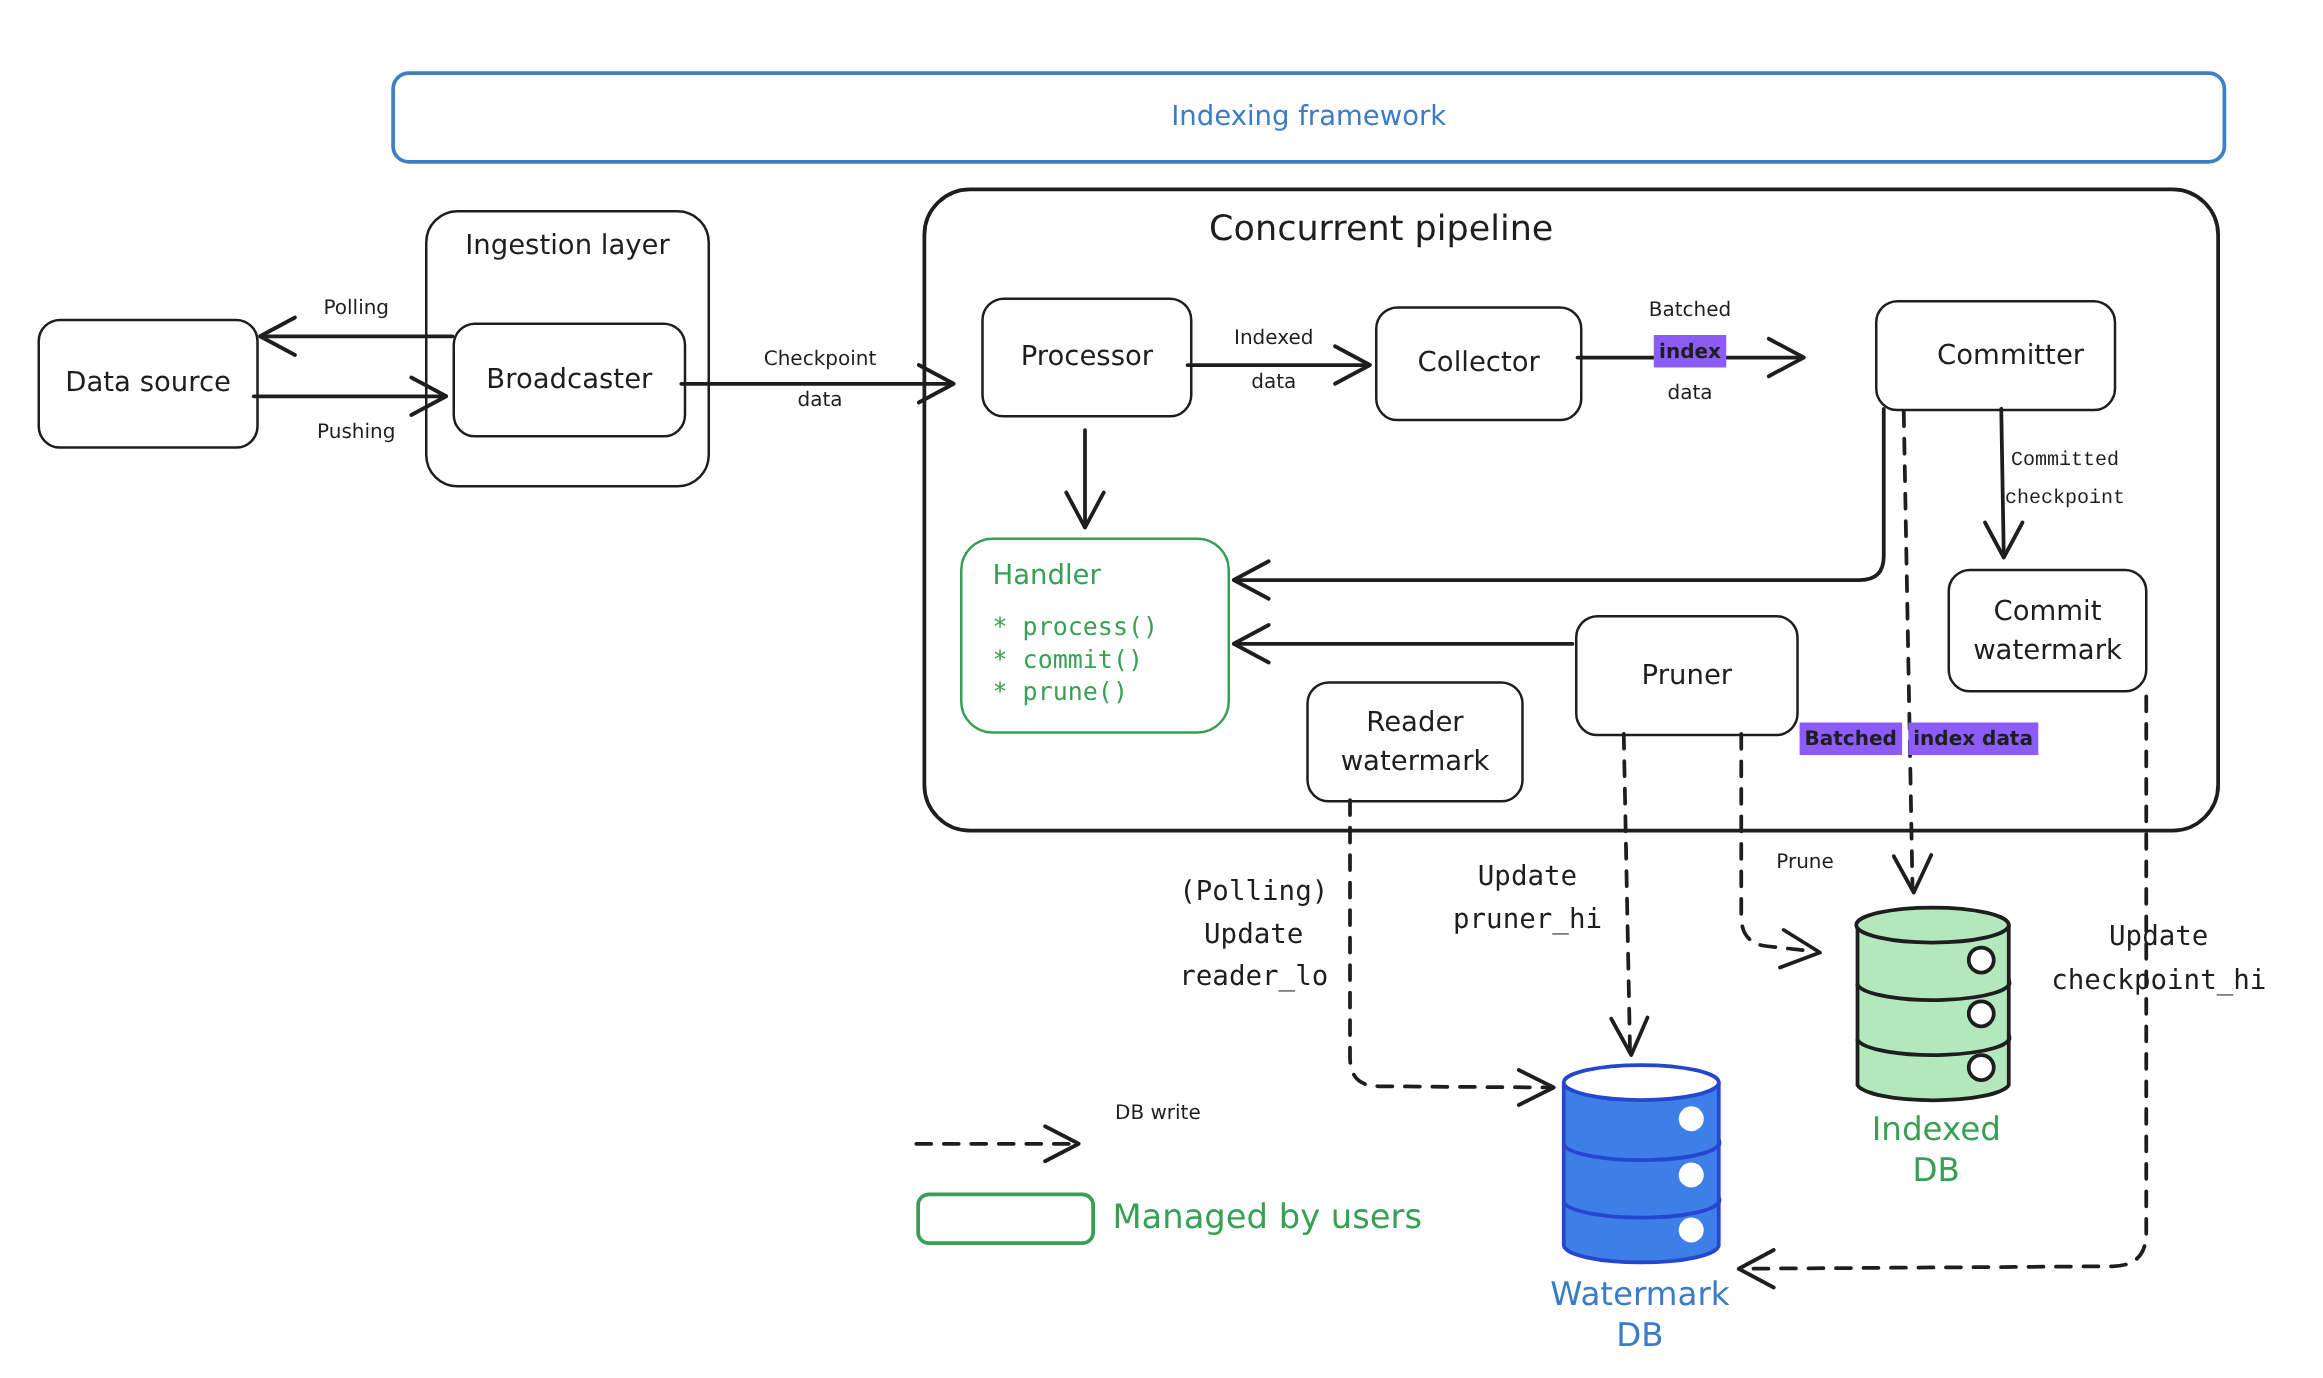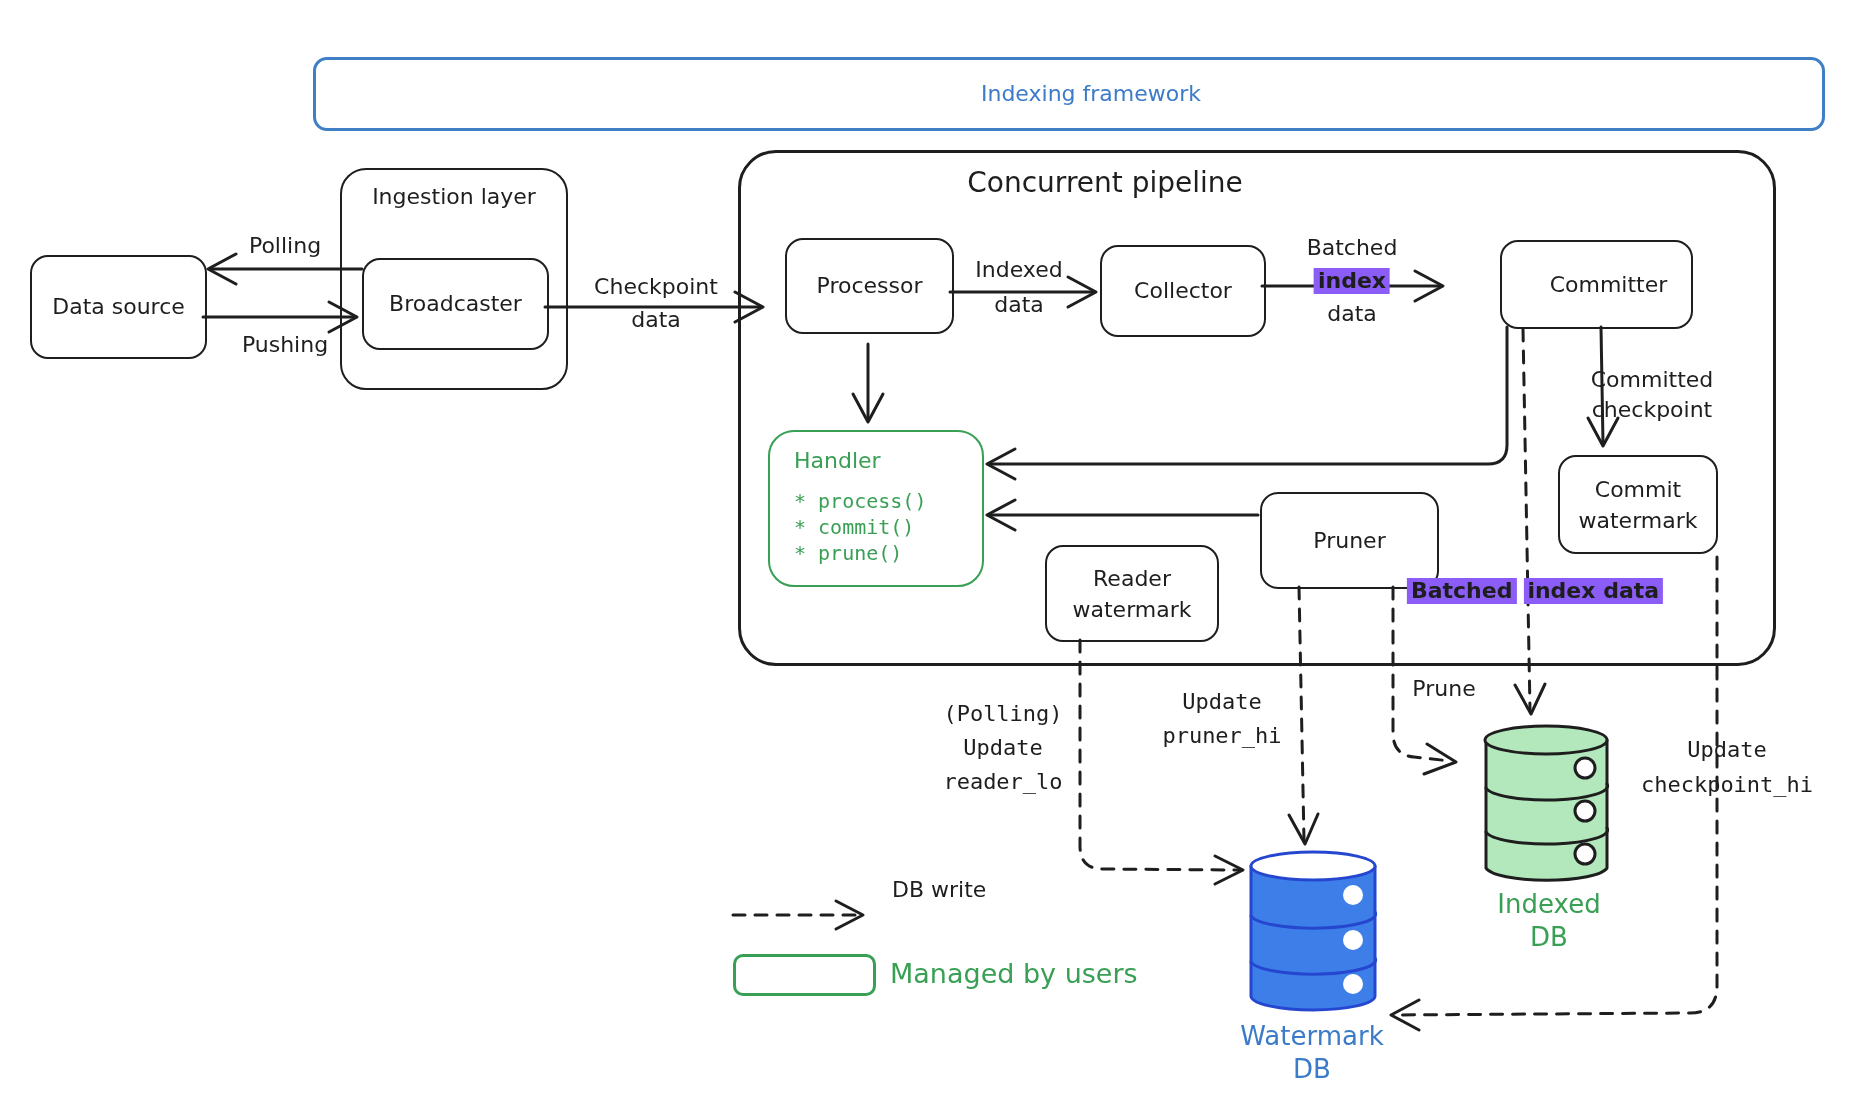--- a/index.html
+++ b/index.html
@@ -8,21 +8,21 @@
     font-family:"DejaVu Sans","Liberation Sans",sans-serif;color:#1e1e1e;
   }
   .wires{position:absolute;left:0;top:0;width:1858px;height:1102px;pointer-events:none;}
   .wire path{fill:none;stroke:#1e1e1e;stroke-width:3;stroke-linecap:round;stroke-linejoin:round;}
   .wire.dashed path.line{stroke-dasharray:12 10;}
   .box{position:absolute;border:2.5px solid #1e1e1e;border-radius:18px;background:transparent;
        display:flex;align-items:center;justify-content:center;text-align:center;
        font-size:22px;line-height:30px;}
   .blue-border{border-color:#3f7fc6;border-width:3px;}
   .green-border{border-color:#399f54;}
-  .label{position:absolute;white-space:nowrap;font-size:22px;line-height:26px;text-align:center;}
+  .label{position:absolute;white-space:nowrap;font-size:16px;line-height:26px;text-align:center;}
   .label.center{transform:translateX(-50%);}
   .mono{font-family:"DejaVu Sans Mono","Liberation Mono",monospace;font-size:22px;}
   .whitebg{background:#8b5cf6;padding:0 4px;font-weight:bold;}
   .blue-text{color:#3b7bc8;}
   .green-text{color:#399f54;}
   .title-text{font-size:28px;}
   .db-label{font-size:26px;line-height:33px;font-weight:500;}
   .handler-inner{position:absolute;left:24px;top:14px;text-align:left;}
   .handler-title{font-size:22px;color:#399f54;margin-bottom:12px;}
   .handler-method{font-family:"DejaVu Sans Mono","Liberation Mono",monospace;
@@ -110,21 +110,21 @@
       <path d="M1486,740 L1486,868 A61,14 0 0 0 1607,868 L1607,740"></path>
       <path fill="none" d="M1486,788 A61,14 0 0 0 1607,784"></path>
       <path fill="none" d="M1486,832 A61,14 0 0 0 1607,828"></path>
       <ellipse cx="1546" cy="740" rx="61" ry="14"></ellipse>
       <circle cx="1585" cy="768" r="10" fill="#ffffff"></circle>
       <circle cx="1585" cy="811" r="10" fill="#ffffff"></circle>
       <circle cx="1585" cy="854" r="10" fill="#ffffff"></circle>
     </g>
   </svg>
 
-  <div class="box blue-border" style="left:313px;top:57px;width:1462px;height:68px;border-radius:14px;padding-left:44px;">
+  <div class="box blue-border" style="left:313px;top:57px;width:1462px;height:68px;border-radius:14px;">
     <span class="blue-text">Indexing framework</span>
   </div>
 
   <div class="box" style="left:340px;top:168px;width:228px;height:222px;border-radius:26px;align-items:flex-start;padding-top:12px;box-sizing:border-box;">
     <span>Ingestion layer</span>
   </div>
 
   <div class="box" style="left:30px;top:255px;width:173px;height:100px;">
     <span>Data source</span>
   </div>
@@ -187,21 +187,21 @@
     <div>Indexed</div>
     <div style="margin-top:9px;">data</div>
   </div>
 
   <div class="label center" style="left:1352px;top:235px;">
     <div>Batched</div>
     <div class="whitebg" style="margin-top:7px;display:inline-block;">index</div>
     <div style="margin-top:7px;">data</div>
   </div>
 
-  <div class="label center" style="left:1652px;top:367px;">
+  <div class="label center" style="left:1652px;top:355px;font-family:Liberation Mono, monospace;">
     <div>Committed</div>
     <div style="margin-top:4px;">checkpoint</div>
   </div>
 
   <div class="label center" style="left:1535px;top:573px;">
     <div class="whitebg" style="display:inline-block;">Batched</div>
     <div class="whitebg" style="margin-top:5px;display:inline-block;">index data</div>
   </div>
 
   <div class="label center" style="left:1432px;top:676px;margin-left:12px;">Prune</div>

